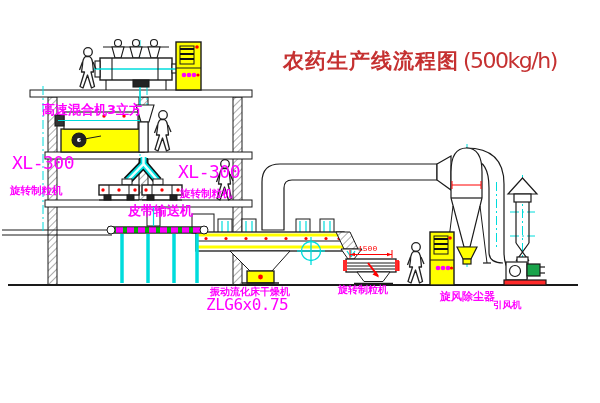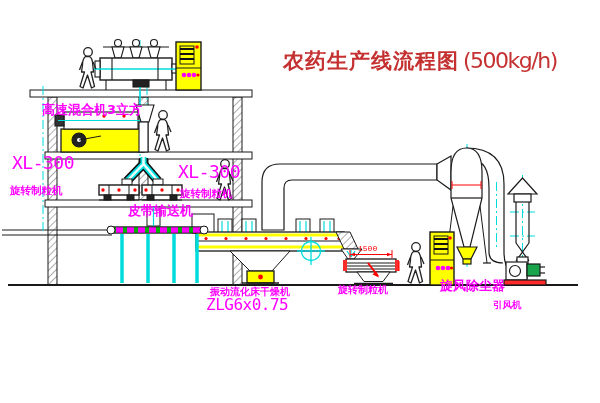--- a/index.html
+++ b/index.html
@@ -307,15 +307,15 @@
   <div class="lbl b" style="left:180px;top:188px;font-size:10.5px">旋转制粒机</div>
 
   <div class="lbl b" style="left:128px;top:204px;font-size:13px">皮带输送机</div>
 
   <div class="lbl b" style="left:210px;top:287px;font-size:10px">振动流化床干燥机</div>
   <div class="lbl model" style="left:206px;top:297px;font-size:16px">ZLG6x0.75</div>
 
   <div class="lbl b" style="left:338px;top:285px;font-size:10px">旋转制粒机</div>
   <div class="dim" style="position:absolute;left:358px;top:244px;font-size:8px">1500</div>
 
-  <div class="lbl b" style="left:440px;top:279px;font-size:13px">旋风除尘器</div>
+  <div class="lbl b" style="left:440px;top:291px;font-size:11px">旋风除尘器</div>
   <div class="lbl b" style="left:493px;top:300px;font-size:9.5px">引风机</div>
 </div>
 
 </body></html>

